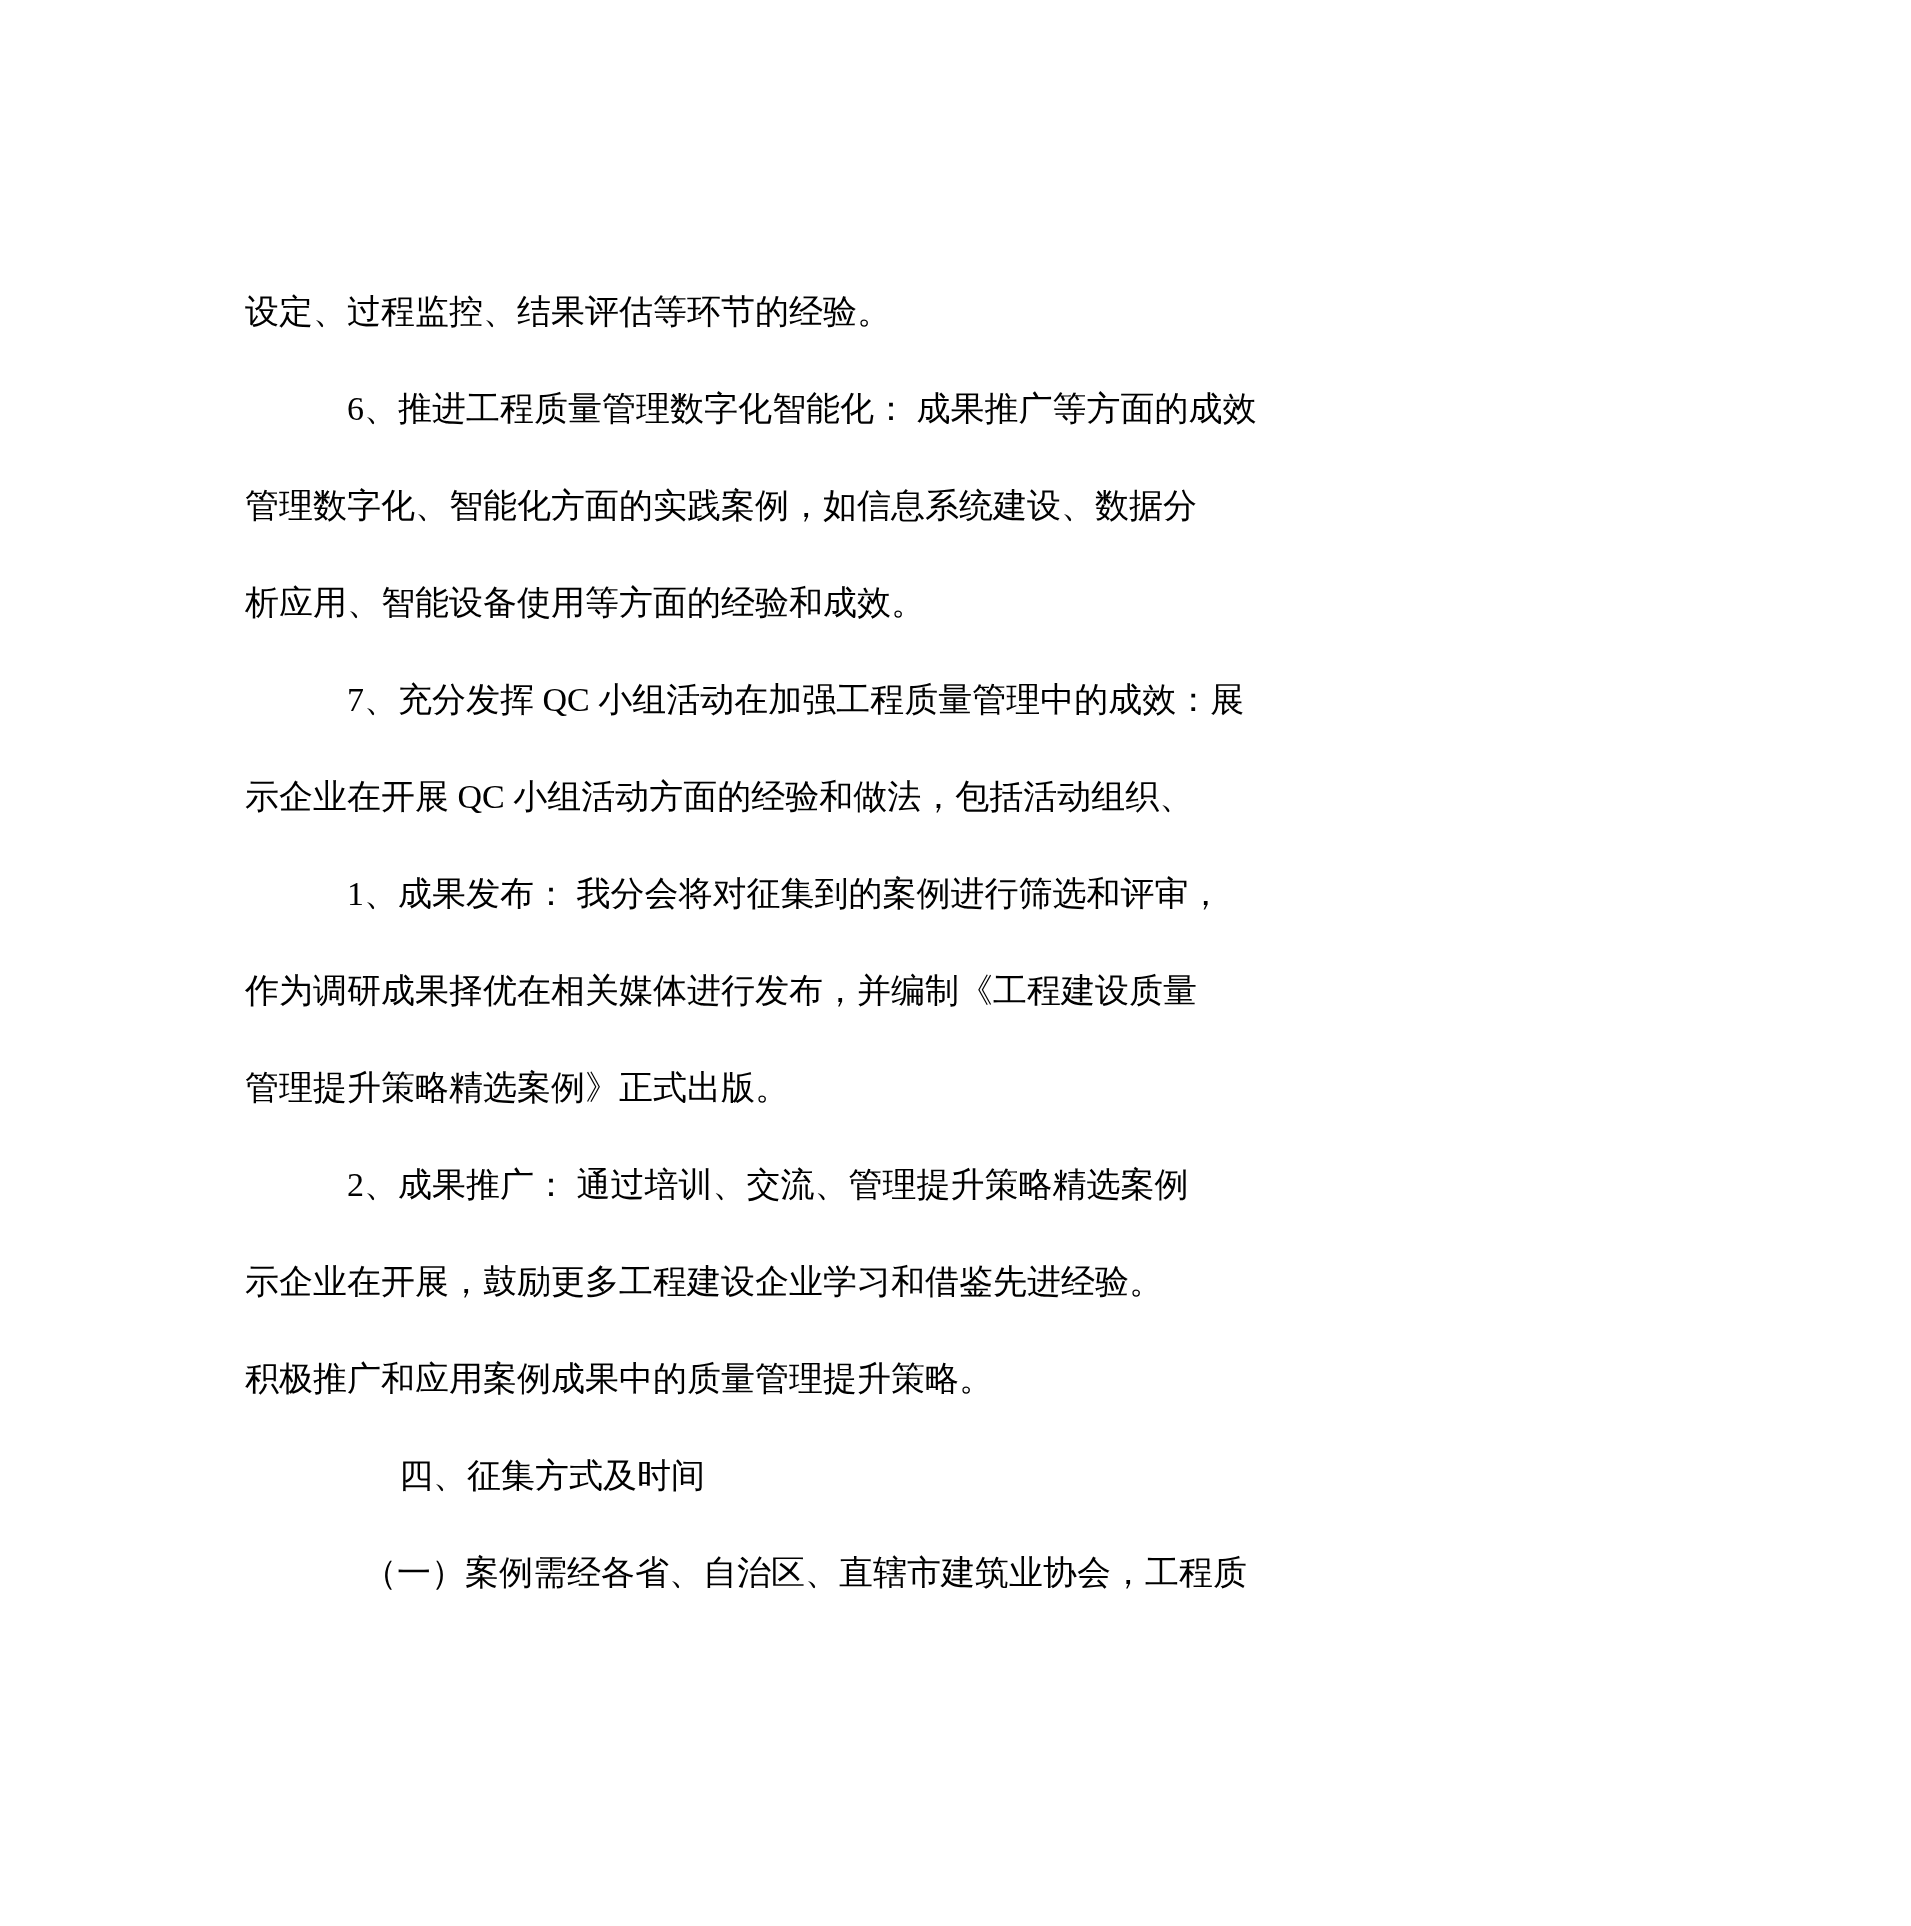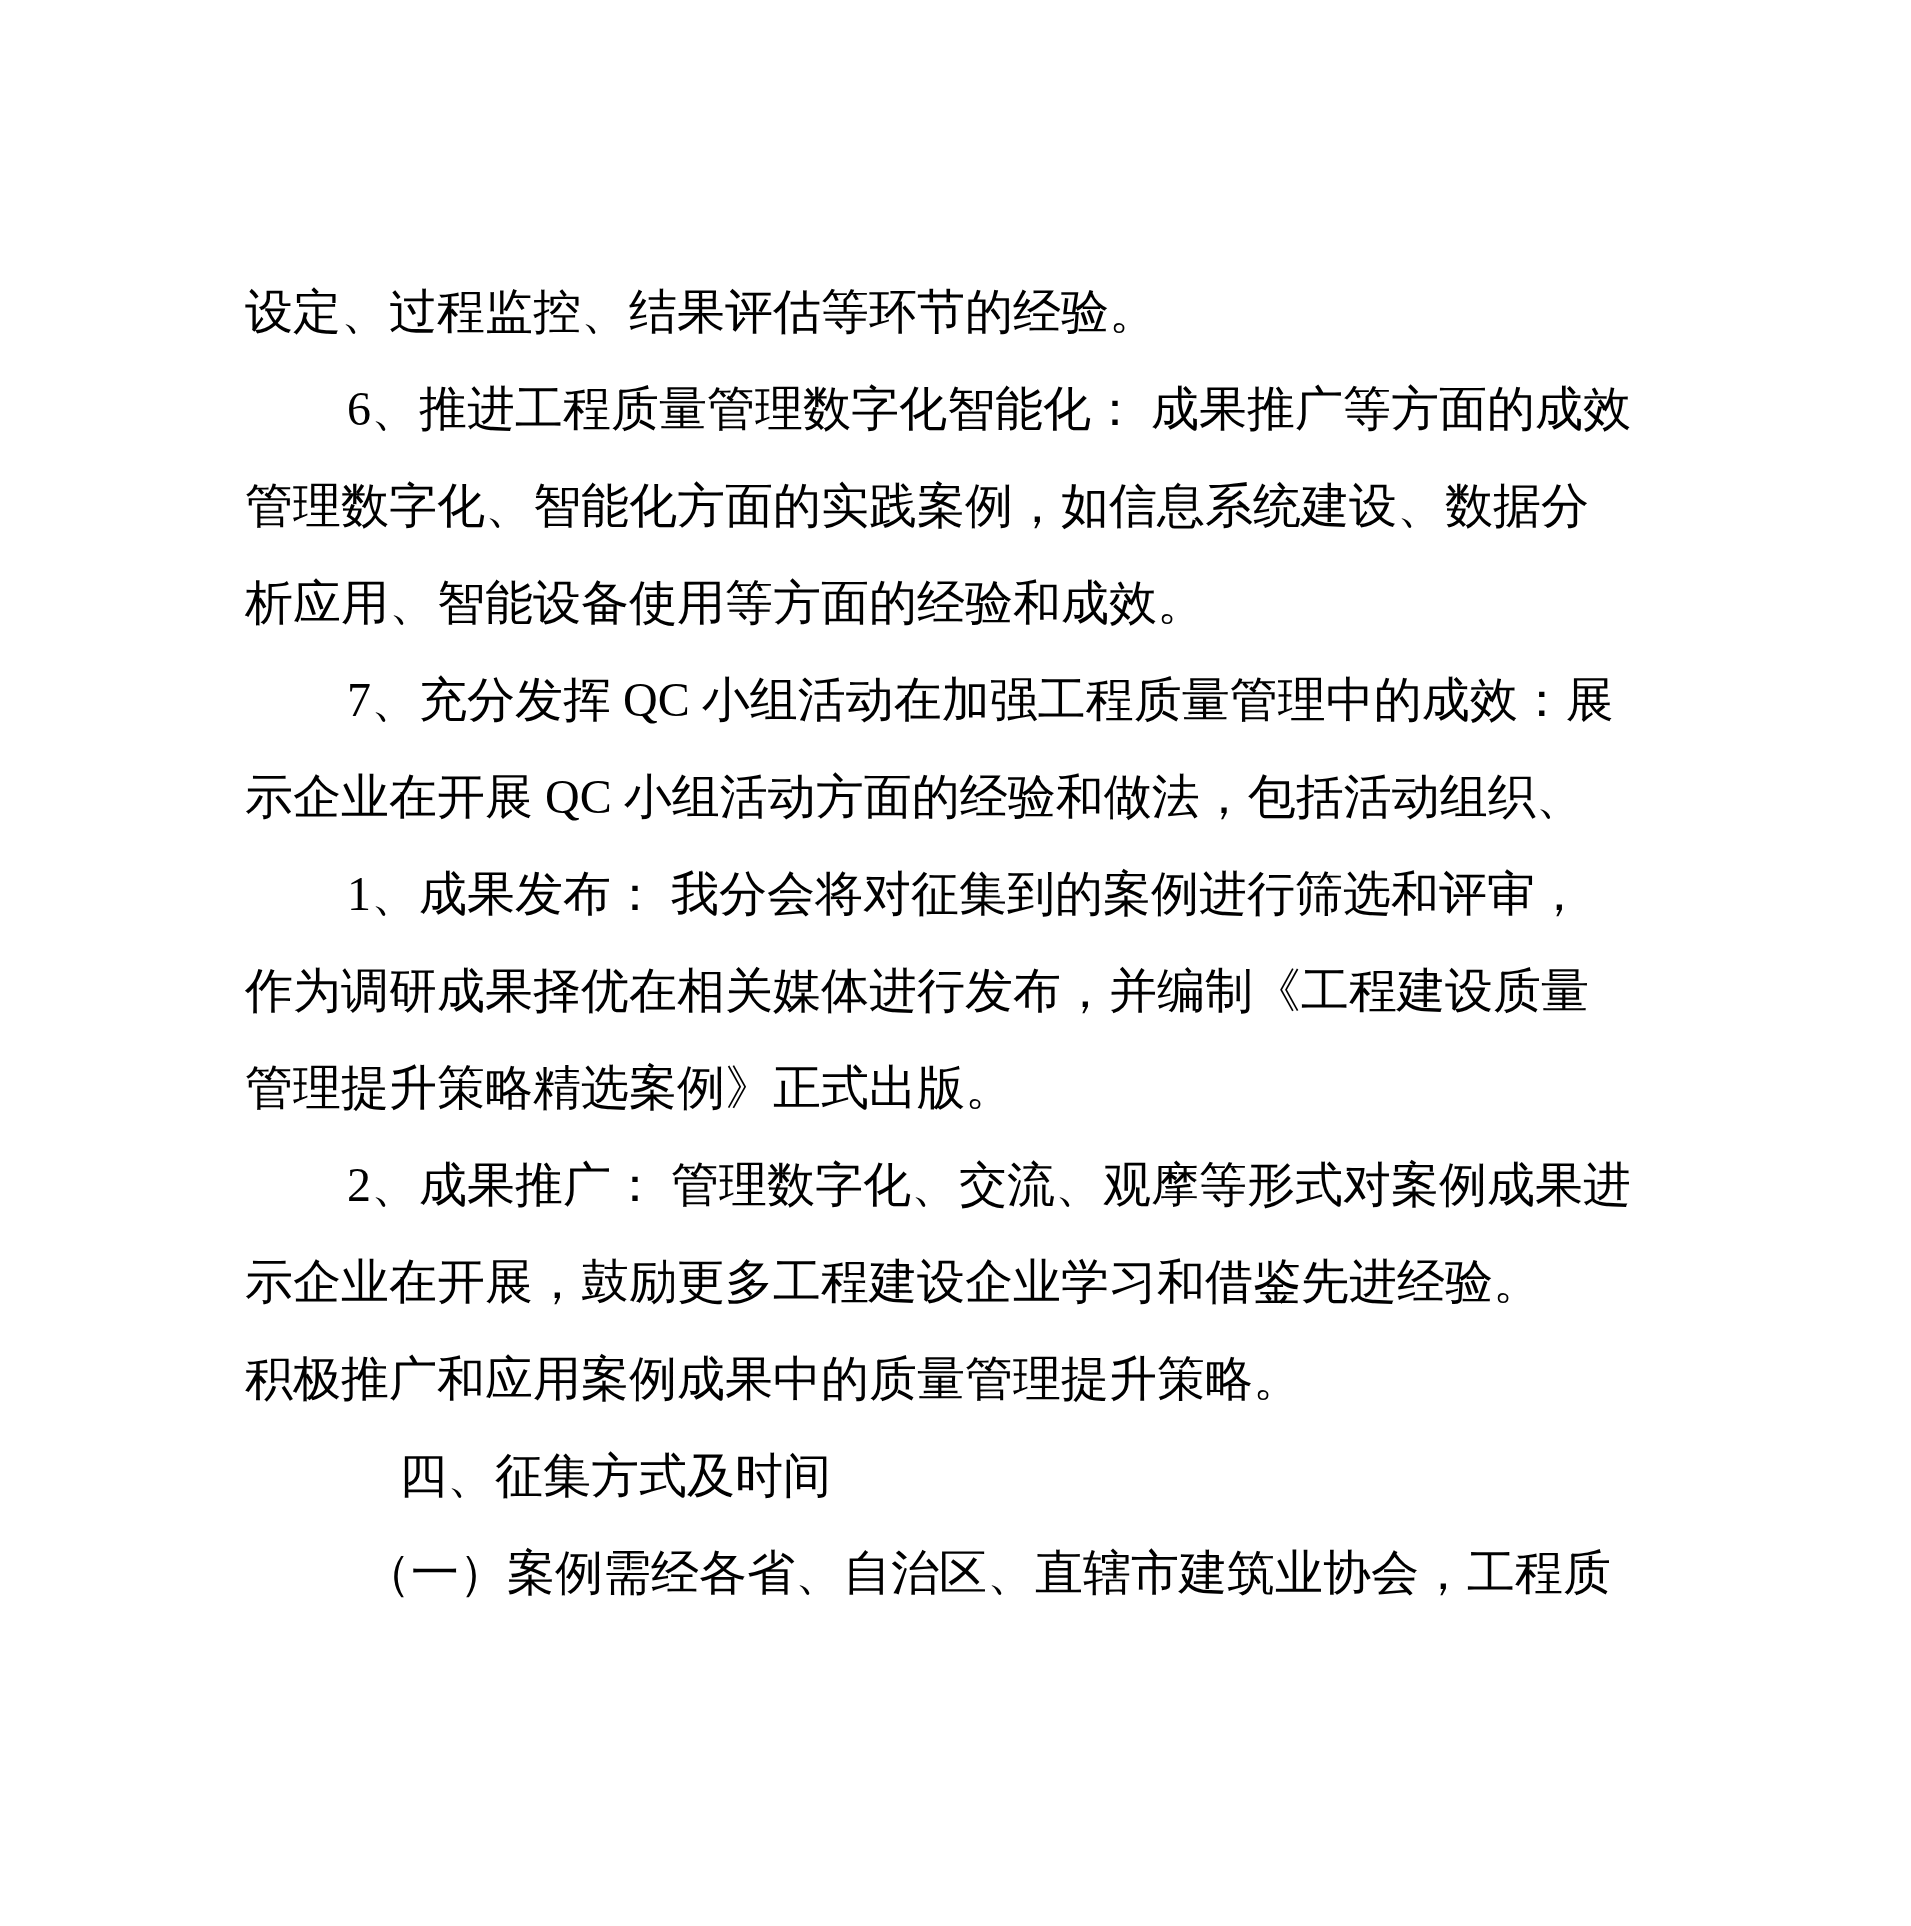--- a/index.html
+++ b/index.html
@@ -17,21 +17,21 @@
     background:#ffffff;
   }
   .content{
     position:absolute;
     left:245px;top:263px;
     width:1437px;
   }
   .line{
     height:97px;
     line-height:97px;
-    font-size:48px;
+    font-size:34px;
     white-space:pre;
     letter-spacing:0;
   }
   .line .b{font-weight:normal;}
   .ind-0{padding-left:0;}
   .ind-2{padding-left:102px;}
   .ind-2_5{padding-left:118px;font-family:Liberation Serif, serif;}
   .ind-3{padding-left:154px;}
 </style>
 </head>
@@ -41,21 +41,21 @@
   <div class="content" id="body-container">
       <div class="line ind-0"><span class="">设定、过程监控、结果评估等环节的经验。</span></div>
       <div class="line ind-2"><span class="">6、</span><span class="b">推进工程质量管理数字化智能化：</span><span class=""> 成果推广等方面的成效</span></div>
       <div class="line ind-0"><span class="">管理数字化、智能化方面的实践案例，如信息系统建设、数据分</span></div>
       <div class="line ind-0"><span class="">析应用、智能设备使用等方面的经验和成效。</span></div>
       <div class="line ind-2"><span class="">7、</span><span class="b">充分发挥 QC 小组活动在加强工程质量管理中的成效：</span><span class="">展</span></div>
       <div class="line ind-0"><span class="">示企业在开展 QC 小组活动方面的经验和做法，包括活动组织、</span></div>
       <div class="line ind-2"><span class="">1、</span><span class="b">成果发布：</span><span class=""> 我分会将对征集到的案例进行筛选和评审，</span></div>
       <div class="line ind-0"><span class="">作为调研成果择优在相关媒体进行发布，并编制《工程建设质量</span></div>
       <div class="line ind-0"><span class="">管理提升策略精选案例》正式出版。</span></div>
-      <div class="line ind-2"><span class="">2、</span><span class="b">成果推广：</span><span class=""> 管理数字化、交流、观摩等形式对案例成果进</span></div>
+      <div class="line ind-2"><span class="">2、</span><span class="b">成果推广：</span><span class=""> 通过培训、交流、管理提升策略精选案例</span></div>
       <div class="line ind-0"><span class="">示企业在开展，鼓励更多工程建设企业学习和借鉴先进经验。</span></div>
       <div class="line ind-0"><span class="">积极推广和应用案例成果中的质量管理提升策略。</span></div>
       <div class="line ind-3"><span class="b">四、征集方式及时间</span></div>
       <div class="line ind-2_5"><span class="">（一）案例需经各省、自治区、直辖市建筑业协会，工程质</span></div>
       <div class="line ind-0"></div>
     </div>
 
 </div>
 
 

